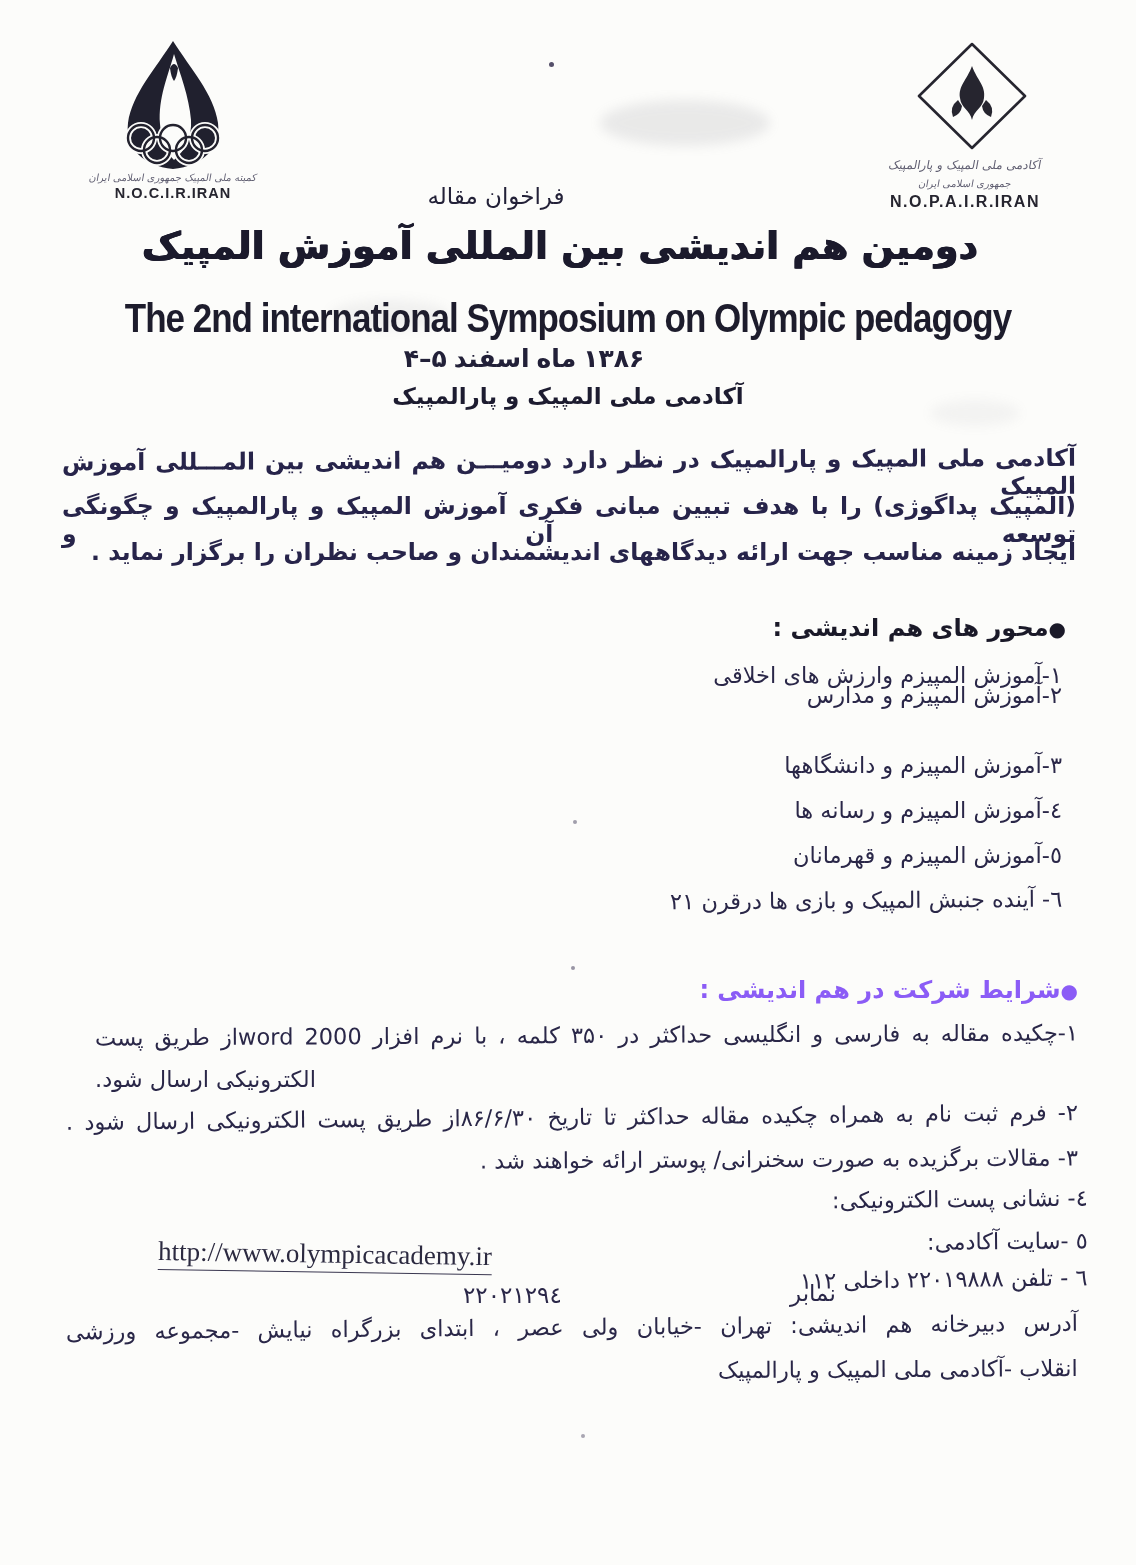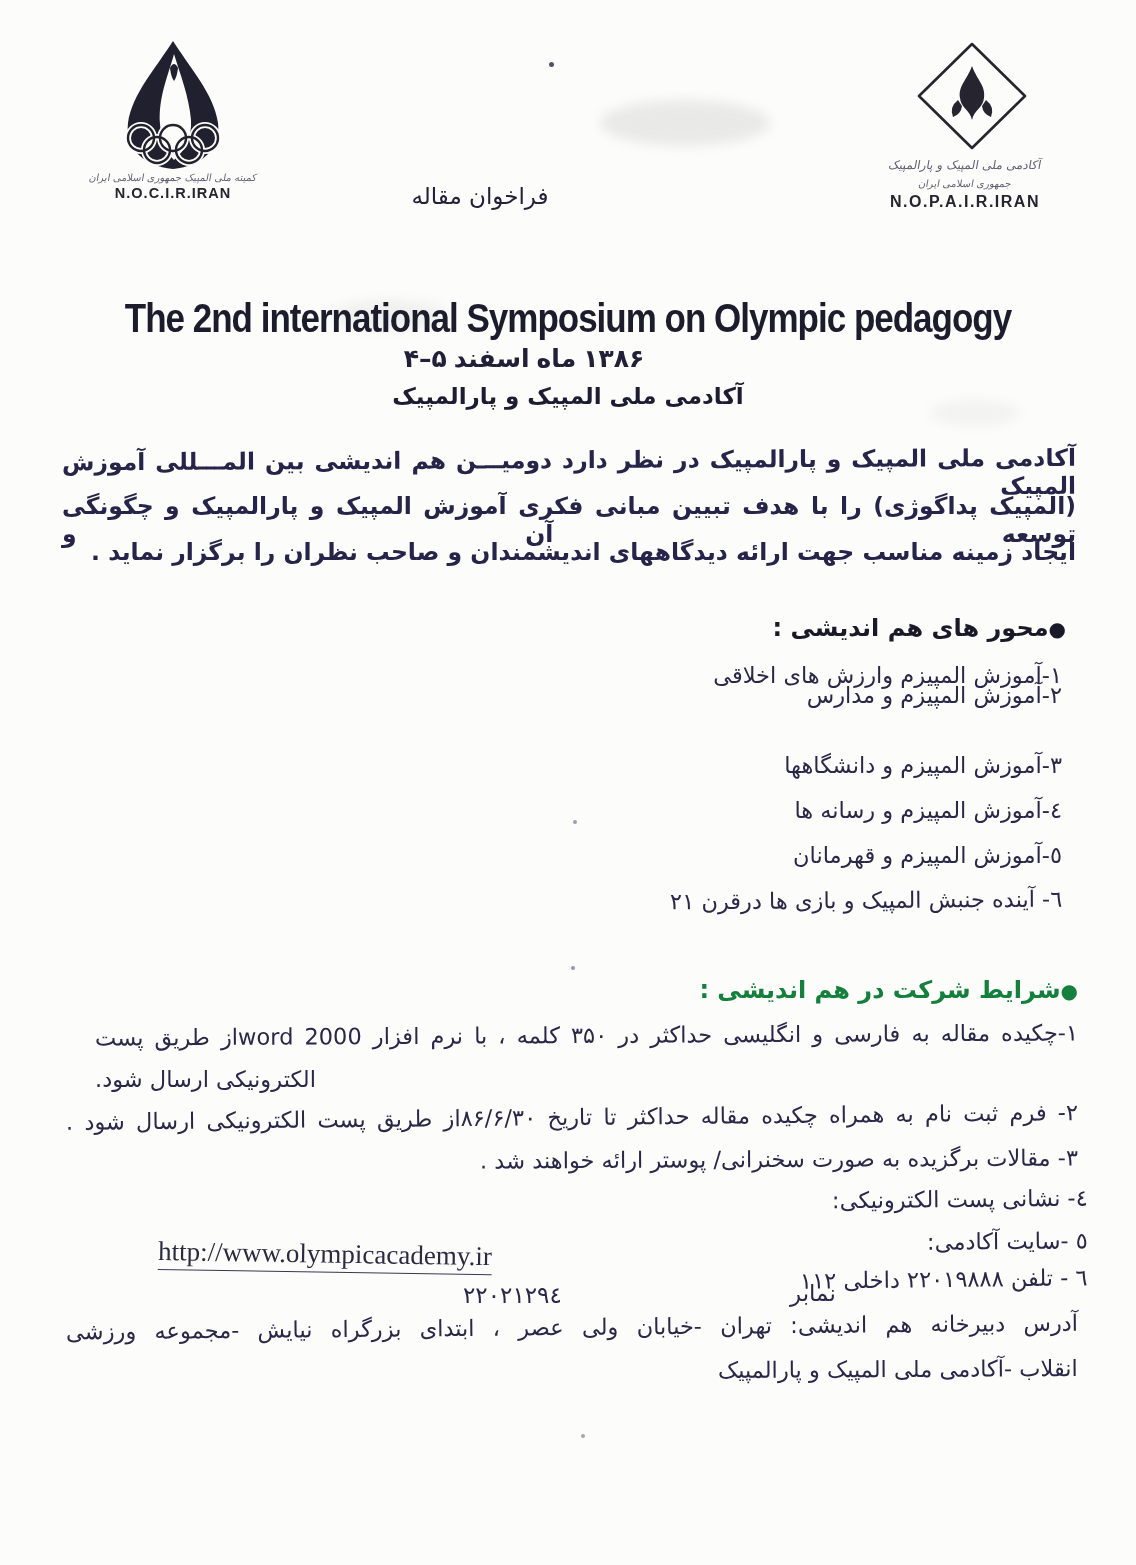--- a/index.html
+++ b/index.html
@@ -8,39 +8,39 @@
     background:#fcfcfa;overflow:hidden;
     font-family:"DejaVu Sans",sans-serif;color:#262440;
   }
   .abs{position:absolute;}
   .fa{direction:rtl;unicode-bidi:embed;}
   .en{direction:ltr;font-family:"Liberation Serif",serif;}
   .center{text-align:center;}
   .right{text-align:right;}
   .justify{text-align:justify;text-align-last:justify;}
   
-  .call-label{top:183px;left:0;width:960px;font-size:23px;color:#232138;letter-spacing:0.5px;}
+  .call-label{top:183px;left:16px;width:960px;font-size:23px;color:#232138;letter-spacing:0.5px;}
   .title-fa{top:224px;left:0;width:1120px;font-size:38px;font-weight:bold;color:#1b1a2c;
             text-shadow:0.6px 0 0 #1b1a2c,-0.6px 0 0 #1b1a2c;}
   .title-en{top:294px;left:0;width:1136px;font-size:35px;font-weight:bold;color:#1d1c2c;
             font-family:"Liberation Sans",sans-serif;letter-spacing:-1px;
             transform:scaleY(1.18);transform-origin:top center;white-space:nowrap;}
   .date-row{top:344px;left:0;width:1048px;display:flex;direction:ltr;justify-content:center;
             gap:7px;font-size:25px;font-weight:bold;color:#222038;}
   .organizer{top:383px;left:0;width:1136px;font-size:23px;font-weight:bold;color:#1d1c30;}
   
   .intro-line{left:62px;width:1014px;font-size:23.5px;font-weight:bold;color:#27244a;}
   .il1{top:446px;transform:rotate(-0.25deg);}
   .il2{top:492px;}
   .il3{top:538px;text-align:right;}
   
   .topics-heading{top:614px;right:70px;font-size:24px;font-weight:bold;color:#1a1928;}
   .topic-item{right:74px;font-size:22.5px;color:#2a2748;}
   
-  .cond-heading{top:976px;right:58px;font-size:24px;font-weight:bold;color:#15803d;}
+  .cond-heading{top:976px;right:58px;font-size:24px;font-weight:bold;color:#8b5cf6;}
   .cond{font-size:22.5px;color:#2a2748;}
   .bullet{font-size:20px;}
   .email-line{top:1194px;left:164px;font-size:27px;color:#2c2a40;}
   .url-line{top:1236px;left:158px;font-size:27px;color:#2c2a40;border-bottom:1.6px solid #3a3750;
             padding-bottom:2px;transform:rotate(0.9deg);transform-origin:left center;}
   .fax-num{top:1282px;left:463px;font-size:23px;color:#2a2748;}
   .fax-label{top:1280px;left:790px;font-size:23px;color:#2a2748;}
   
   .logo-caption{font-family:"Liberation Sans",sans-serif;font-weight:bold;color:#26252f;}
   .calli{color:#3a3850;transform:skewX(-10deg);opacity:.8;}
@@ -88,20 +88,21 @@
       <path d="M75,26 C70,40 61,46 63,58 C64,68 73,70 75,80 C77,70 86,68 87,58 C89,46 80,40 75,26 Z" fill="#26252f"></path>
       <path d="M61,60 q-9,7 -5,17 q8,-3 9,-11 Z" fill="#26252f"></path>
       <path d="M89,60 q9,7 5,17 q-8,-3 -9,-11 Z" fill="#26252f"></path>
     </svg>
     <div class="fa calli" style="font-size:12px;margin-top:2px;">آکادمی ملی المپیک و پارالمپیک</div>
     <div class="fa calli" style="font-size:10px;margin-top:6px;">جمهوری اسلامی ایران</div>
     <div class="logo-caption" style="font-size:16px;letter-spacing:1.5px;margin-top:4px;">N.O.P.A.I.R.IRAN</div>
   </div>
 
   <div class="abs fa center call-label">فراخوان مقاله</div>
+  <div class="abs fa center title-fa">دومین هم اندیشی  بین المللی   آموزش المپیک</div>
   <div class="abs center title-en">The 2nd international  Symposium on Olympic pedagogy</div>
 
   <div class="abs date-row">
     <span dir="ltr">۴–۵</span>
     <span class="fa">اسفند</span>
     <span class="fa">ماه</span>
     <span dir="ltr">۱۳۸۶</span>
   </div>
 
   <div class="abs fa center organizer">آکادمی ملی المپیک و پارالمپیک</div>

